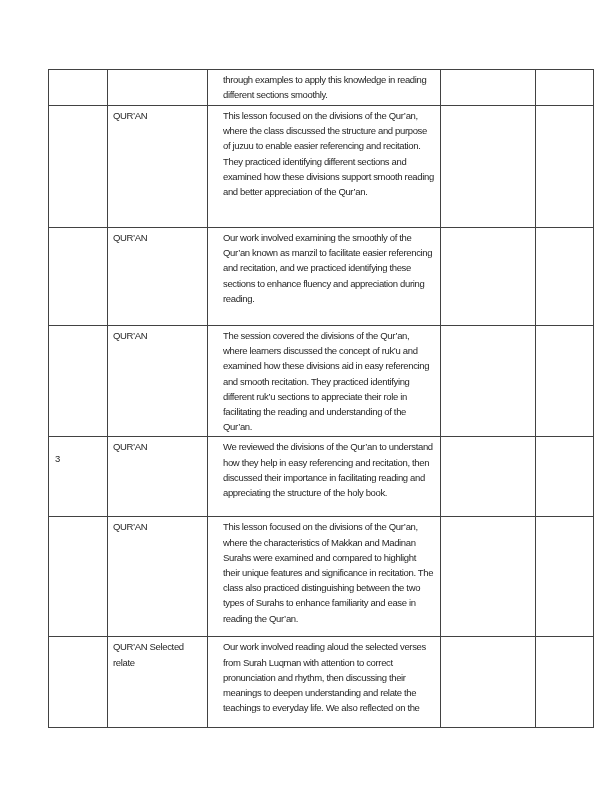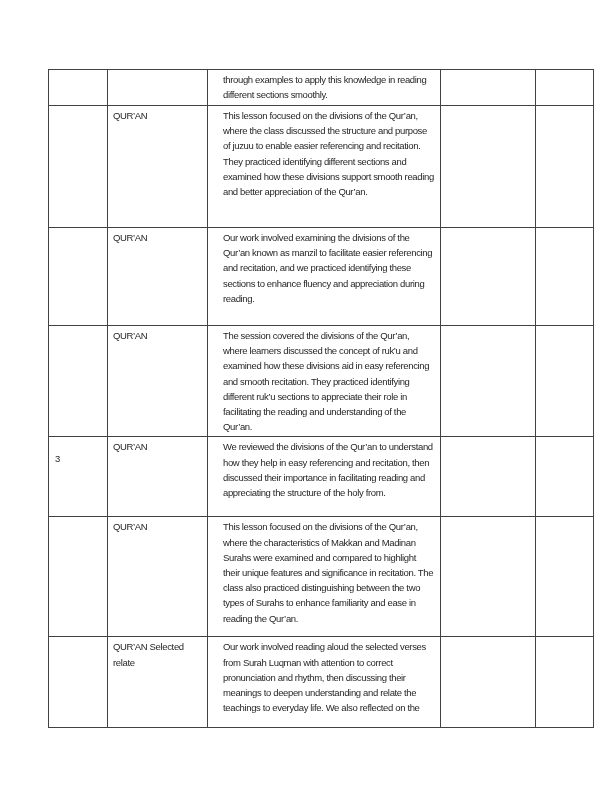--- a/index.html
+++ b/index.html
@@ -72,35 +72,35 @@
         <tr>
           <td class="col-num"></td>
           <td class="col-subject">QUR’AN</td>
           <td class="col-description">This lesson focused on the divisions of the Qur’an, where the class discussed the structure and purpose of juzuu to enable easier referencing and recitation. They practiced identifying different sections and examined how these divisions support smooth reading and better appreciation of the Qur’an.</td>
           <td class="col-blank1"></td>
           <td class="col-blank2"></td>
         </tr>
         <tr>
           <td class="col-num"></td>
           <td class="col-subject">QUR’AN</td>
-          <td class="col-description">Our work involved examining the divisions of the Qur’an known as manzil to facilitate easier referencing and recitation, and we practiced identifying these sections to enhance fluency and appreciation during reading.</td>
+          <td class="col-description">Our work involved examining the smoothly of the Qur’an known as manzil to facilitate easier referencing and recitation, and we practiced identifying these sections to enhance fluency and appreciation during reading.</td>
           <td class="col-blank1"></td>
           <td class="col-blank2"></td>
         </tr>
         <tr>
           <td class="col-num"></td>
           <td class="col-subject">QUR’AN</td>
           <td class="col-description">The session covered the divisions of the Qur’an, where learners discussed the concept of ruk’u and examined how these divisions aid in easy referencing and smooth recitation. They practiced identifying different ruk’u sections to appreciate their role in facilitating the reading and understanding of the Qur’an.</td>
           <td class="col-blank1"></td>
           <td class="col-blank2"></td>
         </tr>
         <tr>
           <td class="col-num">3</td>
           <td class="col-subject">QUR’AN</td>
-          <td class="col-description">We reviewed the divisions of the Qur’an to understand how they help in easy referencing and recitation, then discussed their importance in facilitating reading and appreciating the structure of the holy from.</td>
+          <td class="col-description">We reviewed the divisions of the Qur’an to understand how they help in easy referencing and recitation, then discussed their importance in facilitating reading and appreciating the structure of the holy book.</td>
           <td class="col-blank1"></td>
           <td class="col-blank2"></td>
         </tr>
         <tr>
           <td class="col-num"></td>
           <td class="col-subject">QUR’AN</td>
           <td class="col-description">This lesson focused on the divisions of the Qur’an, where the characteristics of Makkan and Madinan Surahs were examined and compared to highlight their unique features and significance in recitation. The class also practiced distinguishing between the two types of Surahs to enhance familiarity and ease in reading the Qur’an.</td>
           <td class="col-blank1"></td>
           <td class="col-blank2"></td>
         </tr>

